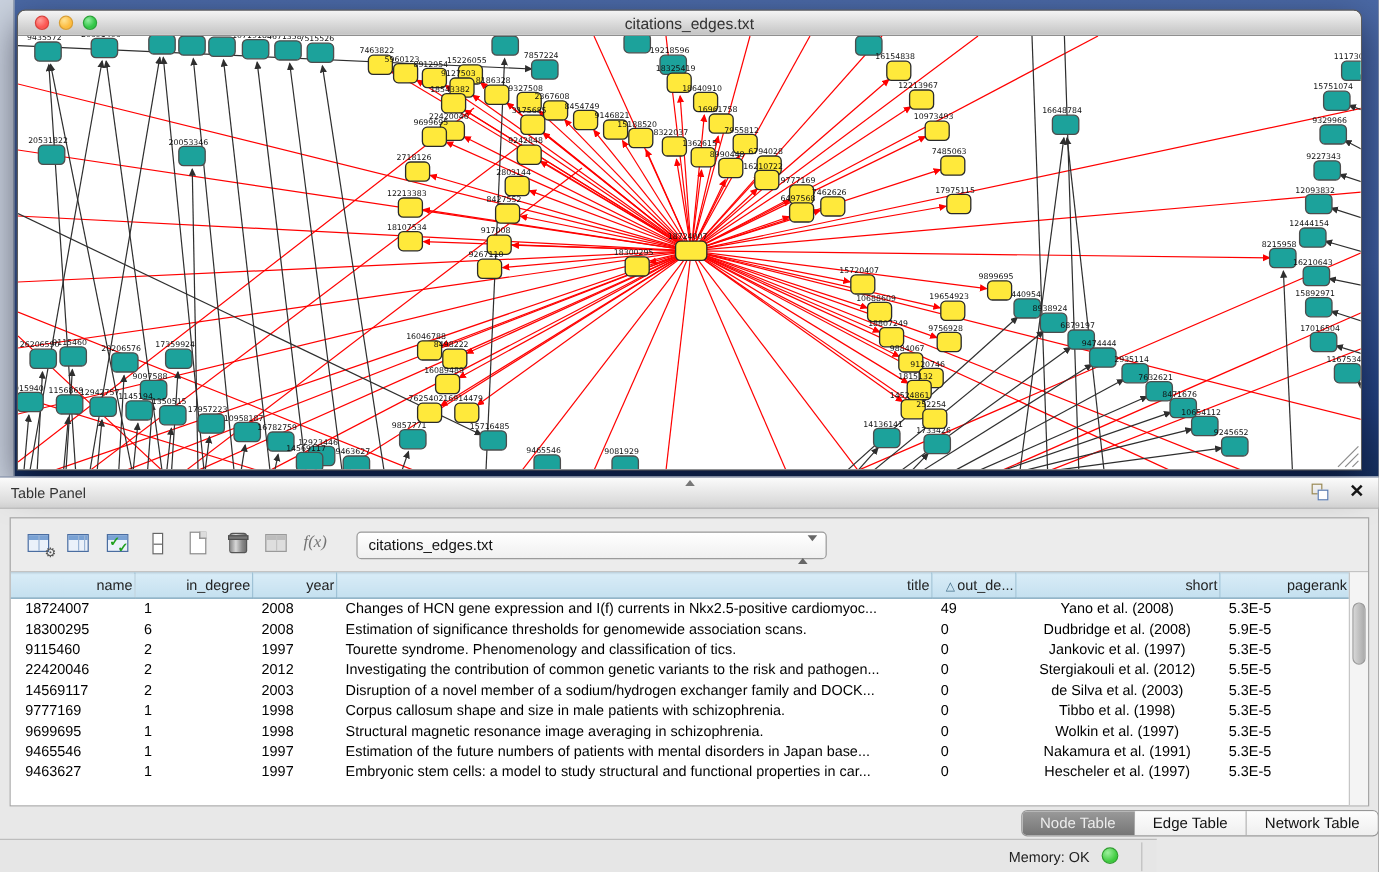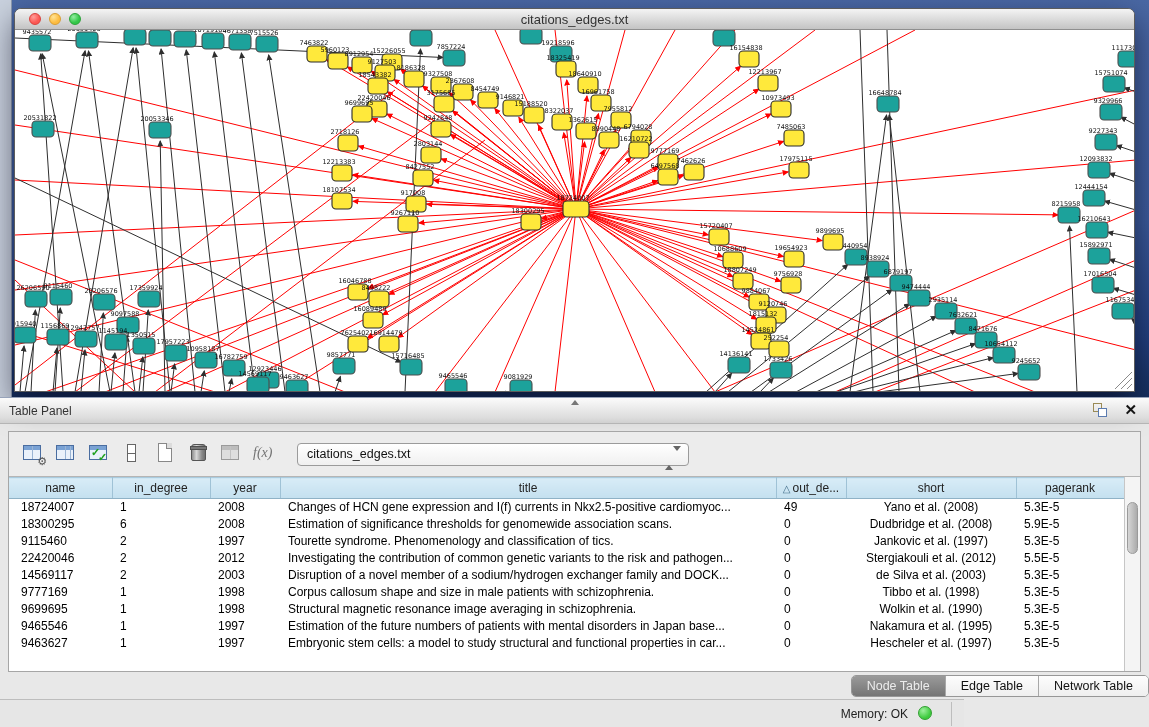--- a/index.html
+++ b/index.html
@@ -65,21 +65,21 @@
   .dd-arrows{position:absolute;right:7px;top:4px;}
   .dd-arrows .up{width:0;height:0;border-left:4px solid transparent;border-right:4px solid transparent;
     border-bottom:5px solid #666;margin-bottom:2px;}
   .dd-arrows .dn{width:0;height:0;border-left:4px solid transparent;border-right:4px solid transparent;
     border-top:5px solid #666;}
 
   .table-wrap{position:absolute;left:0;top:44px;right:0;bottom:0;background:#fff;border-top:1px solid #b5b5b5;}
   table.dt{border-collapse:collapse;table-layout:fixed;width:1115px;font-size:12px;color:#000;}
   table.dt th{height:21px;background:linear-gradient(180deg,#d8ecf7,#c4e0ef);
     border-right:1px solid #9fc2d6;border-bottom:1px solid #8fb2c6;border-top:1px solid #aacbde;
-    font-weight:normal;font-size:12px;color:#222;text-align:center;overflow:hidden;white-space:nowrap;}
+    font-weight:normal;font-size:12px;color:#222;text-align:right;overflow:hidden;white-space:nowrap;}
   table.dt td{height:17px;padding:0 0 0 8px;overflow:hidden;white-space:nowrap;text-overflow:clip;}
   table.dt td:nth-child(1){padding-left:12px;}
   table.dt td:nth-child(6){text-align:center;padding-left:0;}
   .sort-tri{font-size:10px;color:#46718c;margin-right:2px;}
   .vscroll{position:absolute;right:0;top:0;bottom:0;width:16px;background:#f4f4f4;border-left:1px solid #c6c6c6;}
   .vthumb{position:absolute;left:2px;right:2px;top:25px;height:52px;border-radius:7px;
     background:linear-gradient(90deg,#d6d6d6,#ababab);border:1px solid #9a9a9a;}
 
   .tabbar{position:absolute;left:0;top:673px;width:1149px;height:26px;display:flex;justify-content:flex-end;align-items:center;}
   .seg{display:flex;border:1px solid #979797;border-radius:5px;overflow:hidden;background:#fdfdfd;}
@@ -649,30 +649,30 @@
               <td>0</td>
               <td>Tibbo et al. (1998)</td>
               <td>5.3E-5</td>
             </tr>
             <tr>
               <td>9699695</td>
               <td>1</td>
               <td>1998</td>
               <td>Structural magnetic resonance image averaging in schizophrenia.</td>
               <td>0</td>
-              <td>Wolkin et al. (1990)</td>
+              <td>Wolkin et al. (1997)</td>
               <td>5.3E-5</td>
             </tr>
             <tr>
               <td>9465546</td>
               <td>1</td>
               <td>1997</td>
               <td>Estimation of the future numbers of patients with mental disorders in Japan base...</td>
               <td>0</td>
-              <td>Nakamura et al. (1995)</td>
+              <td>Nakamura et al. (1991)</td>
               <td>5.3E-5</td>
             </tr>
             <tr>
               <td>9463627</td>
               <td>1</td>
               <td>1997</td>
               <td>Embryonic stem cells: a model to study structural and functional properties in car...</td>
               <td>0</td>
               <td>Hescheler et al. (1997)</td>
               <td>5.3E-5</td>

